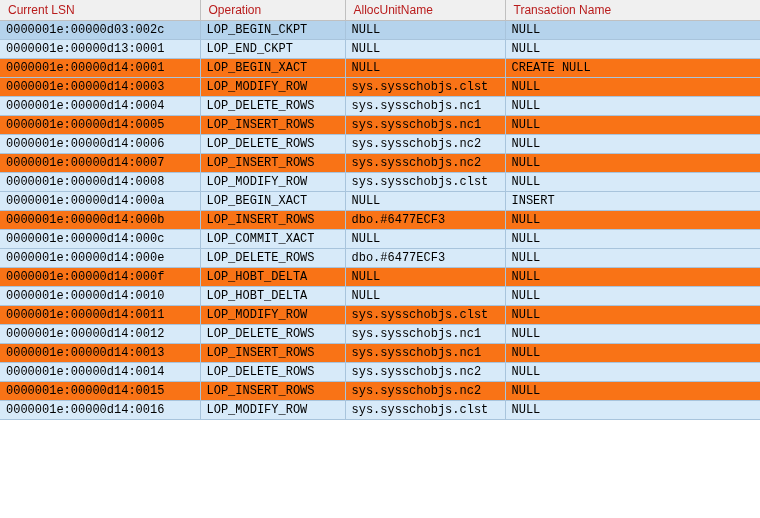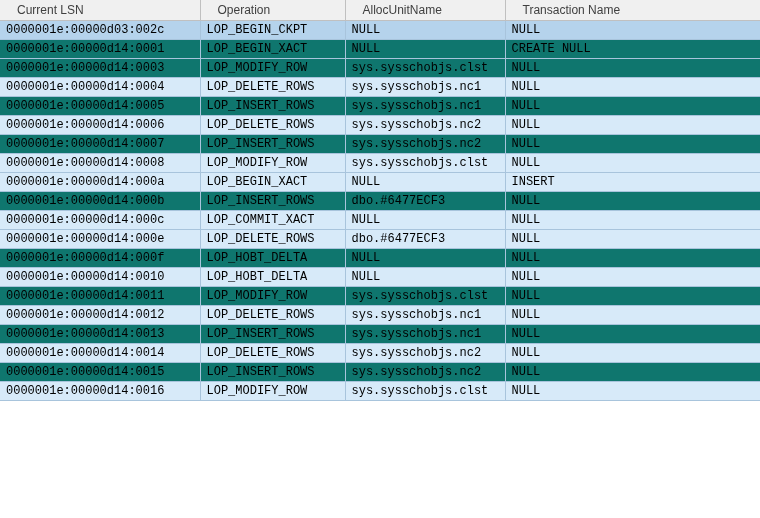--- a/index.html
+++ b/index.html
@@ -13,38 +13,38 @@
     border-collapse: collapse;
     width: 100%;
     table-layout: fixed;
   }
   th {
     background: #f0f0f0;
     font-family: Tahoma, Arial, sans-serif;
     font-weight: normal;
     font-size: 12px;
     text-align: left;
-    padding: 3px 17px;
+    padding: 3px 8px;
     border-right: 1px solid #c0c0c0;
     border-bottom: 1px solid #c0c0c0;
-    color: #404040;
+    color: #b91c1c;
     white-space: nowrap;
     overflow: hidden;
   }
   td {
     padding: 2px 6px;
     border-right: 1px solid #a8c4dc;
     border-bottom: 1px solid #a8c4dc;
     white-space: nowrap;
     overflow: hidden;
     color: #000;
     font-family: "Courier New", Courier, monospace;
     font-size: 12px;
   }
-  tbody tr { background: #0f766e; }
+  tbody tr { background: #f97316; }
   tbody tr.alt { background: #d7eaf9; }
   tbody tr.selected td { background: #b5d3ec; }
   col.c-lsn { width: 200px; }
   col.c-op  { width: 145px; }
   col.c-au  { width: 160px; }
   col.c-tn  { width: 255px; }
 </style>
 </head>
 <body>
 
@@ -60,20 +60,26 @@
       <th>Current LSN</th>
       <th>Operation</th>
       <th>AllocUnitName</th>
       <th>Transaction Name</th>
     </tr>
   </thead>
   <tbody id="grid-body">
       <tr class="selected">
         <td>0000001e:00000d03:002c</td>
         <td>LOP_BEGIN_CKPT</td>
+        <td>NULL</td>
+        <td>NULL</td>
+      </tr>
+      <tr class="alt">
+        <td>0000001e:00000d13:0001</td>
+        <td>LOP_END_CKPT</td>
         <td>NULL</td>
         <td>NULL</td>
       </tr>
       <tr>
         <td>0000001e:00000d14:0001</td>
         <td>LOP_BEGIN_XACT</td>
         <td>NULL</td>
         <td>CREATE NULL</td>
       </tr>
       <tr>

